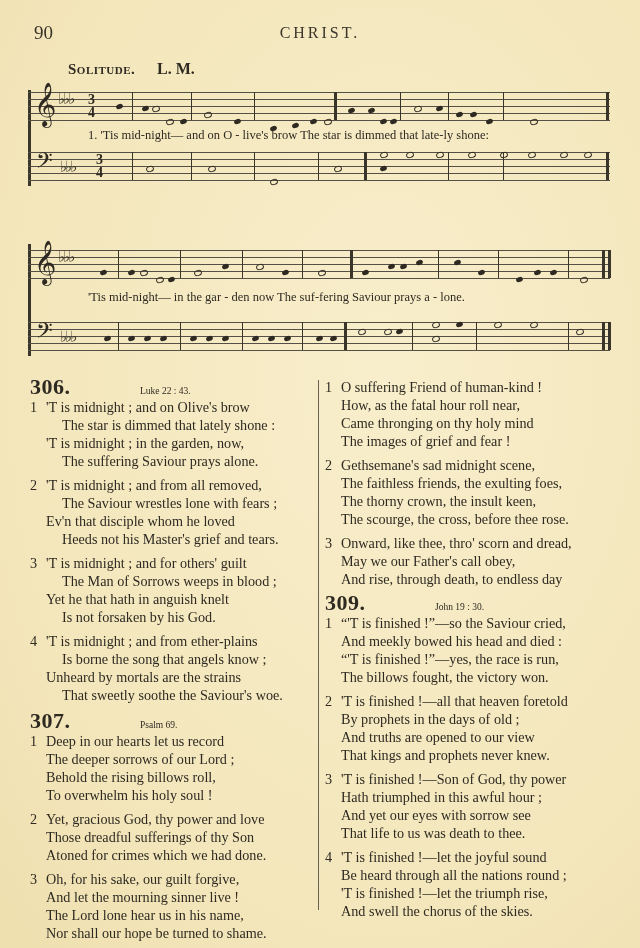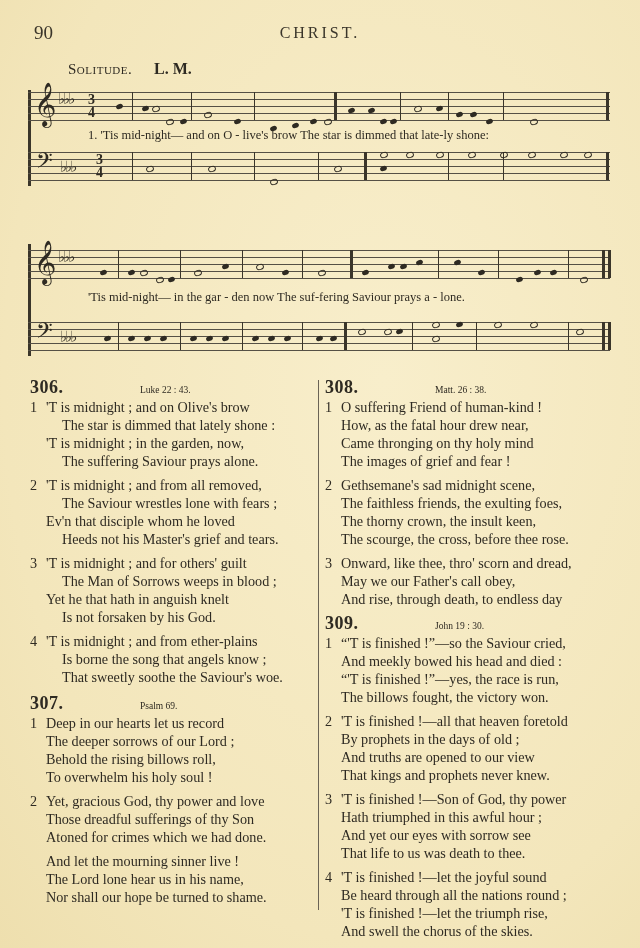--- a/index.html
+++ b/index.html
@@ -7,21 +7,21 @@
     width:640px; height:948px; overflow:hidden;
     background:#f6ebc3;
     background-image: radial-gradient(ellipse at 60% 40%, #f8eecb 0%, #f3e6bb 70%, #eedfae 100%);
     font-family:"Liberation Serif", "DejaVu Serif", serif;
     color:#2e2a22;
     position:relative;
   }
   .page-num { position:absolute; left:34px; top:22px; font-size:19px; color:#3a352a; }
   .running-head { position:absolute; left:0; width:640px; top:24px; text-align:center; font-size:16px; letter-spacing:3px; color:#3a352a; }
   .tune-title { position:absolute; left:68px; top:60px; font-size:15px; }
-  .tune-name { font-variant:small-caps; letter-spacing:0.5px; }
+  .tune-name { font-variant:small-caps; letter-spacing:0.5px;font-weight:bold; }
   .tune-meter { margin-left:18px; font-weight:bold; font-size:16px; }
 
   
   .system { position:absolute; left:28px; width:582px; }
   .staff { position:absolute; left:0; width:100%; height:28px; }
   .staff .line { position:absolute; left:0; right:0; height:1px; background:#555045; }
   .brace { position:absolute; left:0; width:3px; background:#3a352a; }
   .clef { position:absolute; font-family:"DejaVu Serif", serif; color:#2e2a22; }
   .keysig { position:absolute; font-family:"DejaVu Sans", sans-serif; font-size:15px; letter-spacing:-2px; color:#2e2a22; }
   .timesig { position:absolute; font-weight:bold; font-size:14px; line-height:13px; text-align:center; color:#2e2a22; }
@@ -30,21 +30,21 @@
   .note { position:absolute; width:7px; height:5px; border-radius:50%; background:#2e2a22; transform:rotate(-20deg); }
   .note.open { background:transparent; border:1.3px solid #2e2a22; width:6px; height:4px; }
   .lyric { position:absolute; font-size:12.5px; white-space:nowrap; color:#2e2a22; }
 
   
   .col { position:absolute; top:378px; font-size:14.2px; line-height:18px; }
   .col.left { left:30px; width:285px; }
   .col.right { left:325px; width:300px; }
   .divider { position:absolute; left:318px; top:380px; width:1px; height:530px; background:#6a6355; }
   .hymn-head { display:flex; align-items:baseline; height:20px; }
-  .hymn-num { font-weight:bold; font-size:18px; letter-spacing:0.5px; width:110px; }
+  .hymn-num { font-weight:bold; font-size:22px; letter-spacing:0.5px; width:110px; }
   .hymn-ref { font-size:9.5px; }
   .stanza { margin-bottom:6px; }
   .vline { white-space:nowrap; position:relative; }
   .vnum { display:inline-block; width:16px; }
   .ind1 { padding-left:16px; }
   .ind2 { padding-left:32px; }
 </style>
 </head>
 <body>
 
@@ -238,20 +238,21 @@
     </div>
     <div class="stanza">
       <div class="vline"><span class="vnum">3</span><span>'T is midnight ;  and for others' guilt</span></div>
       <div class="vline ind2">The Man of Sorrows weeps in blood ;</div>
       <div class="vline ind1">Yet he that hath in anguish knelt</div>
       <div class="vline ind2">Is not forsaken by his God.</div>
     </div>
     <div class="stanza">
       <div class="vline"><span class="vnum">4</span><span>'T is midnight ;  and from ether-plains</span></div>
       <div class="vline ind2">Is borne the song that angels know ;</div>
+      <div class="vline ind1">Unheard by mortals are the strains</div>
       <div class="vline ind2">That sweetly soothe the Saviour's woe.</div>
     </div>
   </div>
 
   <div class="hymn" style="margin-top:8px;">
     <div class="hymn-head">
         <span class="hymn-num">307.</span>
         <span class="hymn-ref">Psalm 69.</span>
       </div>
     <div class="stanza">
@@ -259,37 +260,34 @@
       <div class="vline ind1">The deeper sorrows of  our Lord ;</div>
       <div class="vline ind1">Behold  the rising billows roll,</div>
       <div class="vline ind1">To overwhelm his holy soul !</div>
     </div>
     <div class="stanza">
       <div class="vline"><span class="vnum">2</span><span>Yet, gracious God, thy power and love</span></div>
       <div class="vline ind1">Those dreadful sufferings of thy Son</div>
       <div class="vline ind1">Atoned for crimes which we had done.</div>
     </div>
     <div class="stanza">
+      <div class="vline"><span class="vnum">3</span><span>Oh, for his sake, our guilt forgive,</span></div>
       <div class="vline ind1">And let the mourning sinner live !</div>
       <div class="vline ind1">The Lord lone  hear us in his name,</div>
       <div class="vline ind1">Nor shall our  hope be turned to shame.</div>
     </div>
   </div>
 </div>
 
 <div class="col right">
 
   <div class="hymn">
-    <div class="hymn-head">
-        <span class="hymn-num">308.</span>
-        <span class="hymn-ref">Matt. 26 : 38.</span>
-      </div>
     <div class="stanza">
       <div class="vline"><span class="vnum">1</span><span>O suffering Friend of human-kind !</span></div>
-      <div class="vline ind1">How, as the fatal hour drew near,</div>
+      <div class="vline ind1">How, as the fatal hour roll near,</div>
       <div class="vline ind1">Came thronging on thy holy mind</div>
       <div class="vline ind1">The images of grief and fear !</div>
     </div>
     <div class="stanza">
       <div class="vline"><span class="vnum">2</span><span>Gethsemane's sad midnight scene,</span></div>
       <div class="vline ind1">The faithless friends, the exulting foes,</div>
       <div class="vline ind1">The thorny crown, the insult keen,</div>
       <div class="vline ind1">The scourge, the cross, before thee rose.</div>
     </div>
     <div class="stanza">

